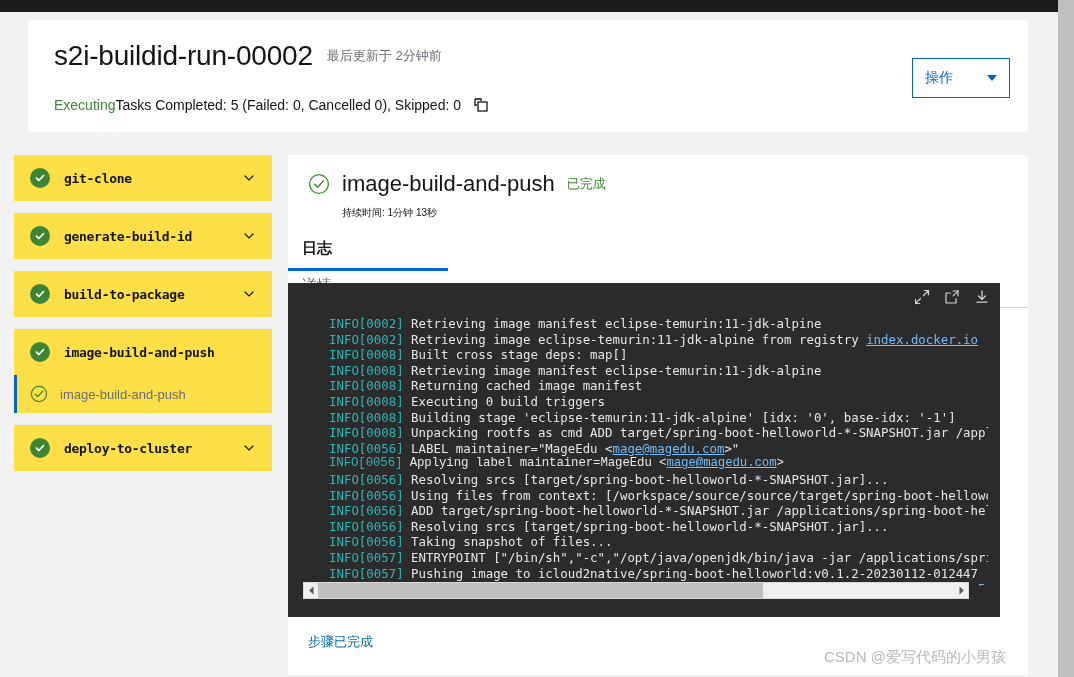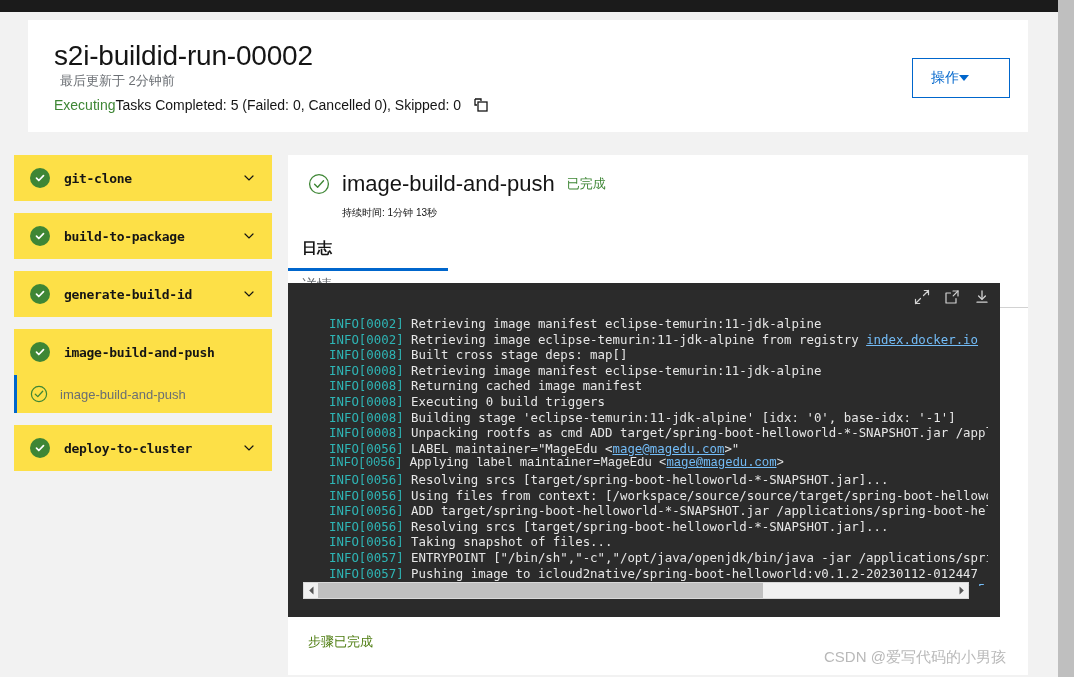--- a/index.html
+++ b/index.html
@@ -27,28 +27,28 @@
     background: #bfbfbf;
   }
   
   .header-card {
     position: absolute; left: 28px; top: 20px;
     width: 1000px; height: 112px;
     background: #ffffff;
   }
   .title-row {
     position: absolute; left: 26px; top: 20px;
-    display: flex; align-items: flex-start; flex-direction: column;
+    display: flex; align-items: center;
   }
   .page-title {
     font-size: 28px; font-weight: 400; color: #151515;
     letter-spacing: -0.2px;
   }
   .updated-text {
-    font-size: 13px; color: #6a6e73; margin-left: 6px;
+    font-size: 13px; color: #6a6e73; margin-left: 14px;
   }
   .status-row {
     position: absolute; left: 26px; top: 77px;
     display: flex; align-items: center;
   }
   .status-ok {
     font-size: 14px; color: #3e8635;
   }
   .tasks-text {
     font-size: 14px; color: #151515; 
@@ -58,22 +58,22 @@
     display: inline-flex; align-items: center; justify-content: center;
     cursor: pointer;
   }
   .actions-btn {
     position: absolute; right: 18px; top: 38px;
     width: 98px; height: 40px;
     border: 1px solid #0066cc;
     background: #ffffff;
     color: #0066cc;
     font-size: 14px;
-    display: flex; align-items: center; 
-    padding: 0 18px;
+    display: flex; align-items: center; justify-content: space-between;
+    padding: 0 12px;
     cursor: pointer;
     font-family: "Liberation Sans", sans-serif;
   }
   .caret {
     width: 0; height: 0;
     border-left: 5px solid transparent;
     border-right: 5px solid transparent;
     border-top: 6px solid #0066cc;
   }
   
@@ -217,21 +217,21 @@
   }
   .hs-track { position: relative; flex: 1 1 auto; height: 15px; }
   .hs-thumb {
     position: absolute; left: 0; top: 0;
     width: 70%; height: 15px;
     background: #c0c0c0;
     cursor: pointer;
   }
   .step-done {
     position: absolute; left: 20px; top: 478px;
-    font-size: 13px; color: #4d7c0f;
+    font-size: 13px; color: #0369a1;
   }
   
   .watermark {
     position: absolute; left: 824px; top: 648px;
     font-size: 15px;
     color: #b9b9b9;
     white-space: nowrap;
   }
 </style>
 </head>
@@ -281,37 +281,37 @@
       </div>
     </div>
 
     <div class="task-card">
       <div class="task-head">
         <span class="check-icon">
           <svg width="12" height="12" viewBox="0 0 12 12">
               <path d="M2.5 6.2 L4.8 8.5 L9.5 3.6" fill="none" stroke="#fff" stroke-width="1.7" stroke-linecap="round" stroke-linejoin="round"></path>
             </svg>
         </span>
-        <span class="task-label">build-to-package</span>
+        <span class="task-label">generate-build-id</span>
         <span class="chevron">
           <svg width="14" height="14" viewBox="0 0 14 14">
               <path d="M3 5 L7 9 L11 5" fill="none" stroke="#151515" stroke-width="1.2" stroke-linecap="round"></path>
             </svg>
         </span>
       </div>
     </div>
 
     <div class="task-card">
       <div class="task-head">
         <span class="check-icon">
           <svg width="12" height="12" viewBox="0 0 12 12">
               <path d="M2.5 6.2 L4.8 8.5 L9.5 3.6" fill="none" stroke="#fff" stroke-width="1.7" stroke-linecap="round" stroke-linejoin="round"></path>
             </svg>
         </span>
-        <span class="task-label">generate-build-id</span>
+        <span class="task-label">build-to-package</span>
         <span class="chevron">
           <svg width="14" height="14" viewBox="0 0 14 14">
               <path d="M3 5 L7 9 L11 5" fill="none" stroke="#151515" stroke-width="1.2" stroke-linecap="round"></path>
             </svg>
         </span>
       </div>
     </div>
 
     <div class="task-card">
       <div class="task-head">

